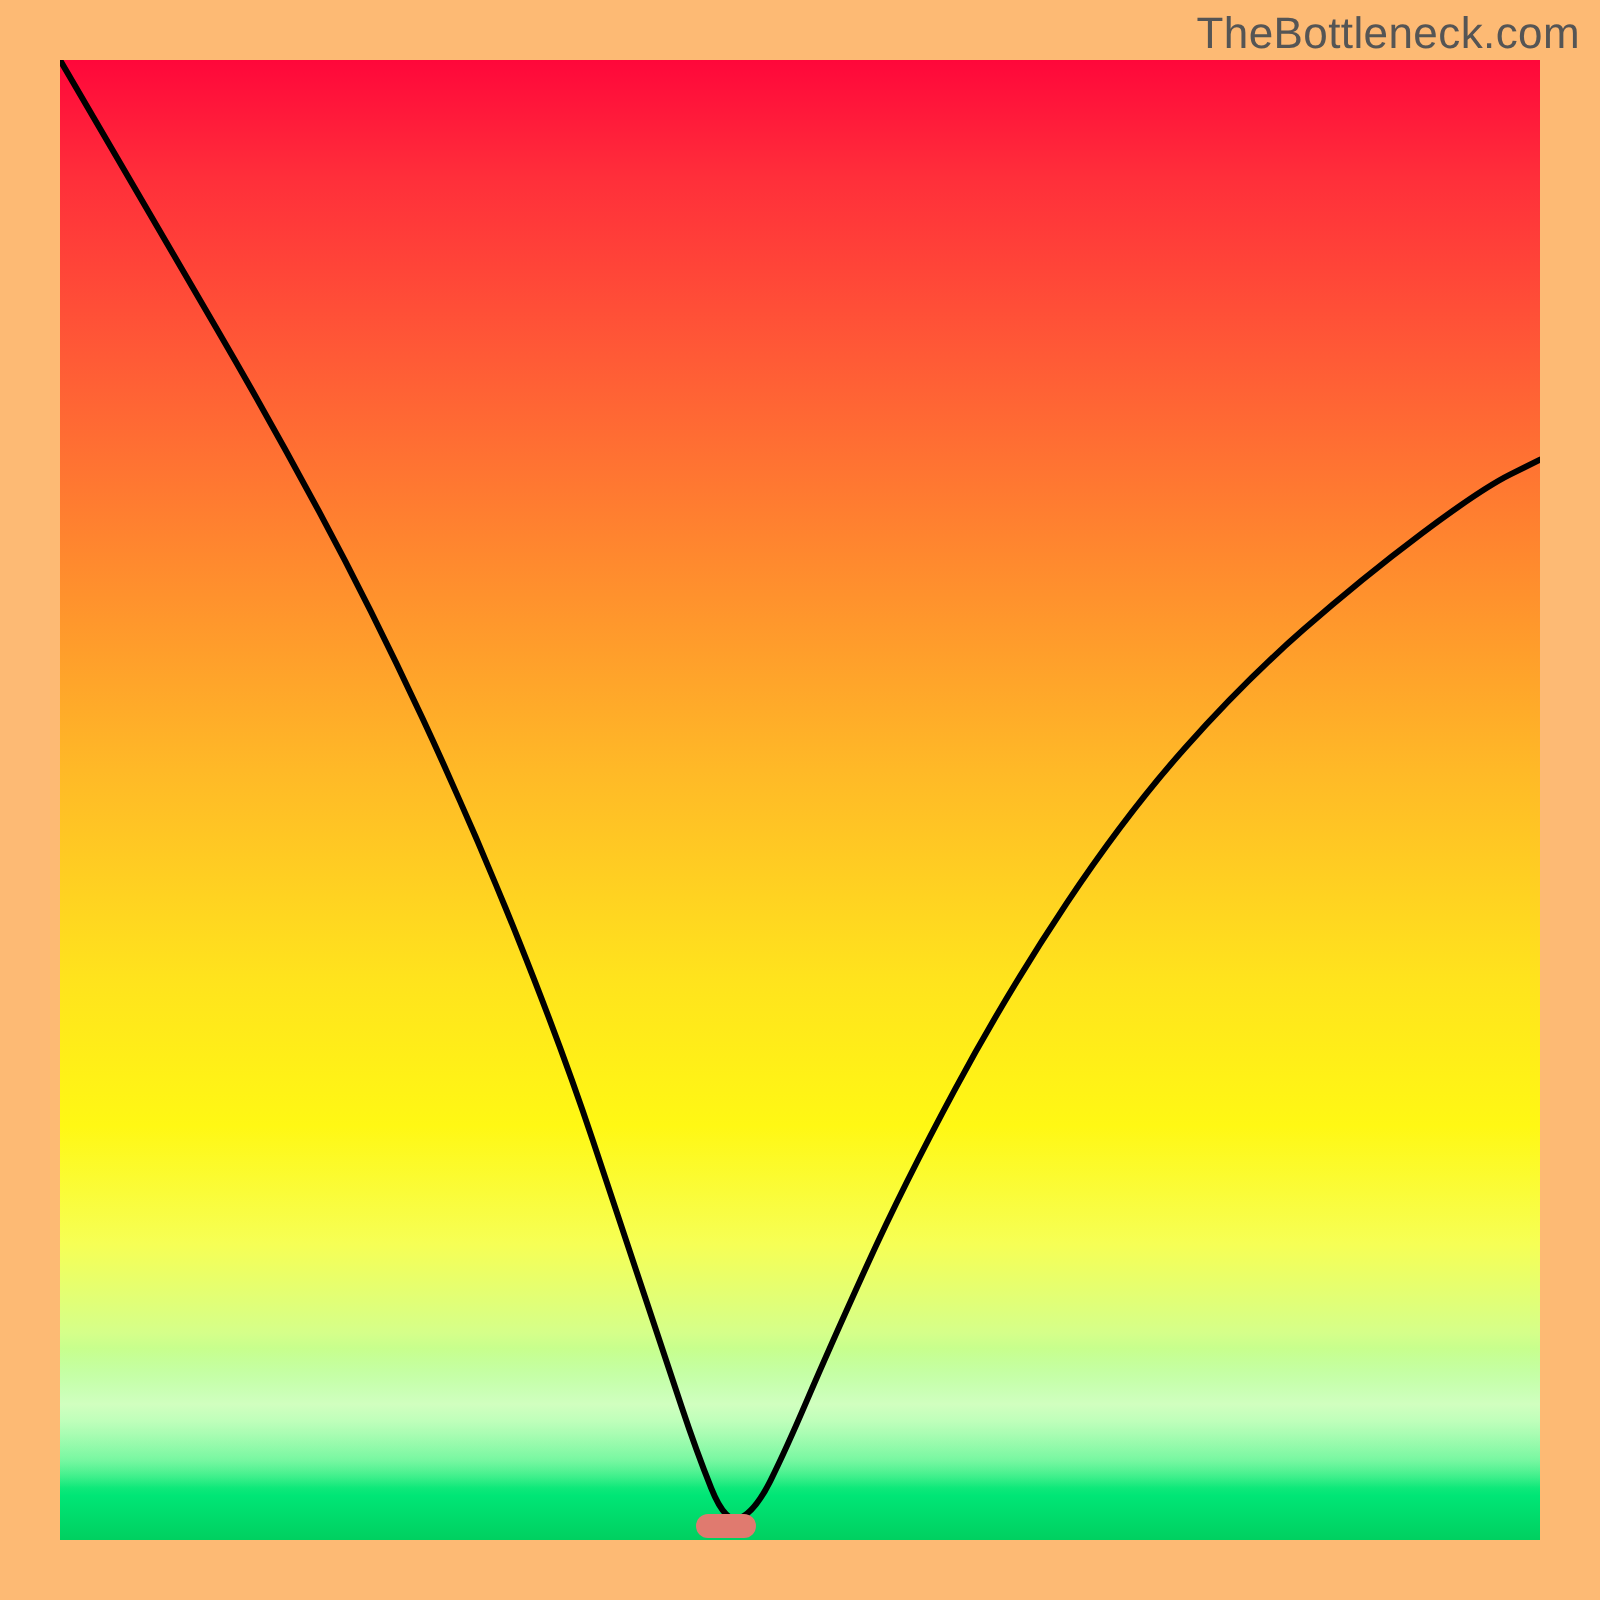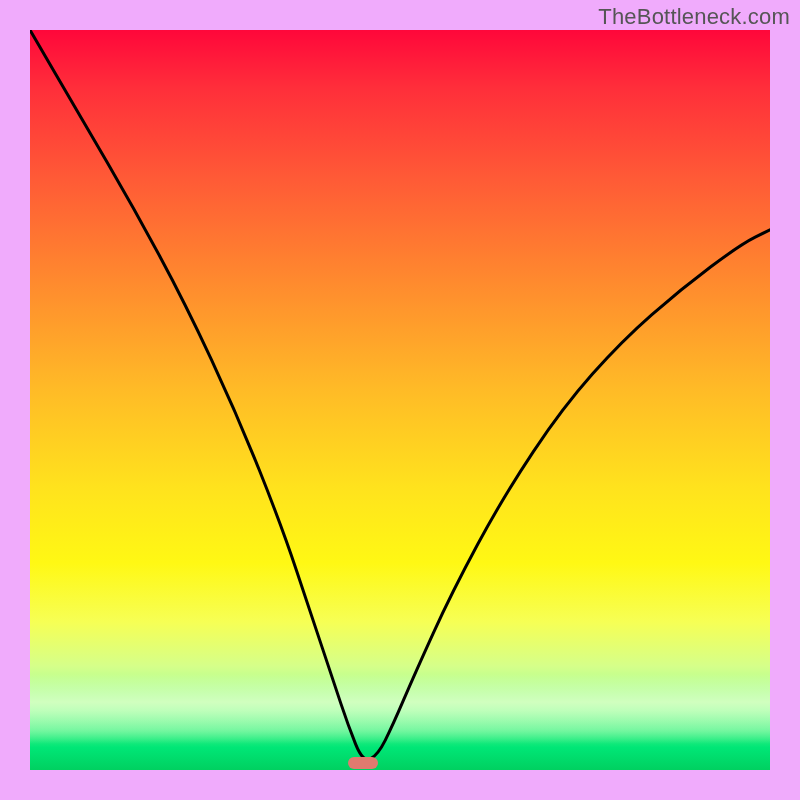--- a/index.html
+++ b/index.html
@@ -8,21 +8,21 @@
     width: 800px;
     height: 800px;
     background: #000;
     font-family: Arial, Helvetica, sans-serif;
     overflow: hidden;
   }
   .frame {
     position: relative;
     width: 800px;
     height: 800px;
-    background: #f0abfc;
+    background: #fdba74;
   }
   .attribution {
     position: absolute;
     top: 4px;
     right: 10px;
     color: #555;
     font-size: 22px;
     letter-spacing: 0.2px;
     z-index: 5;
   }

